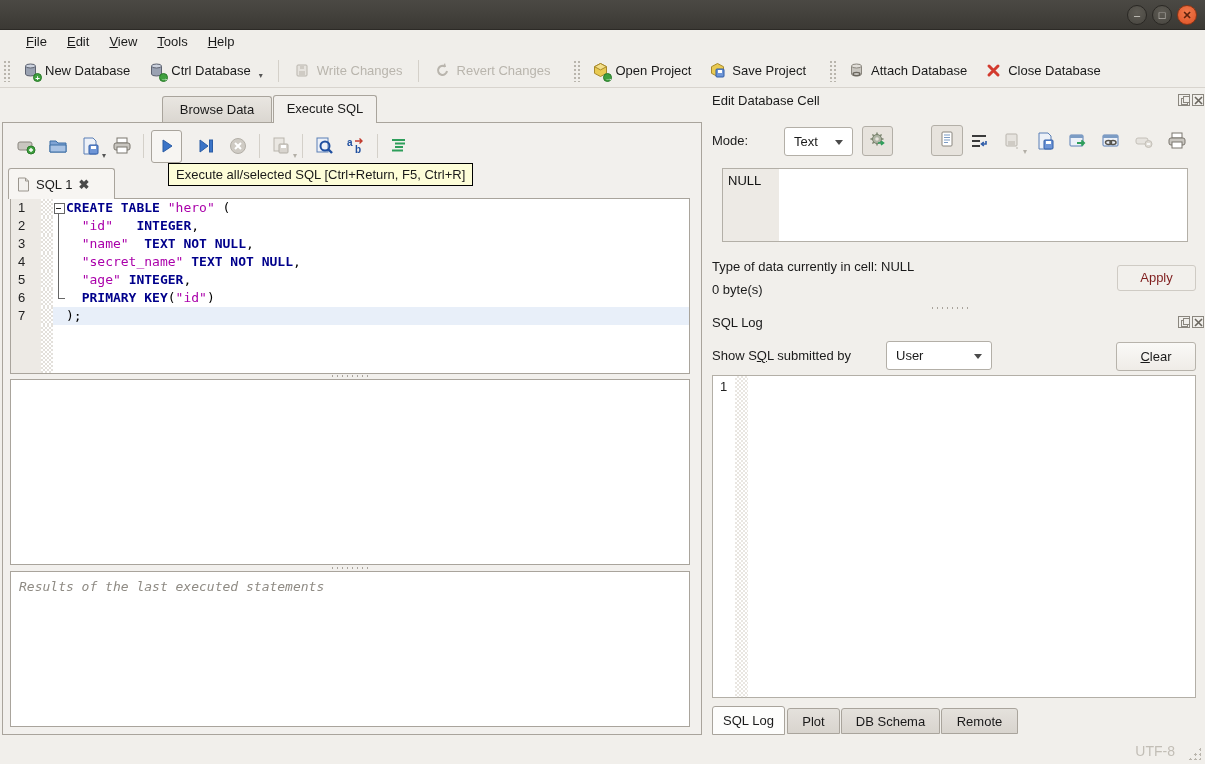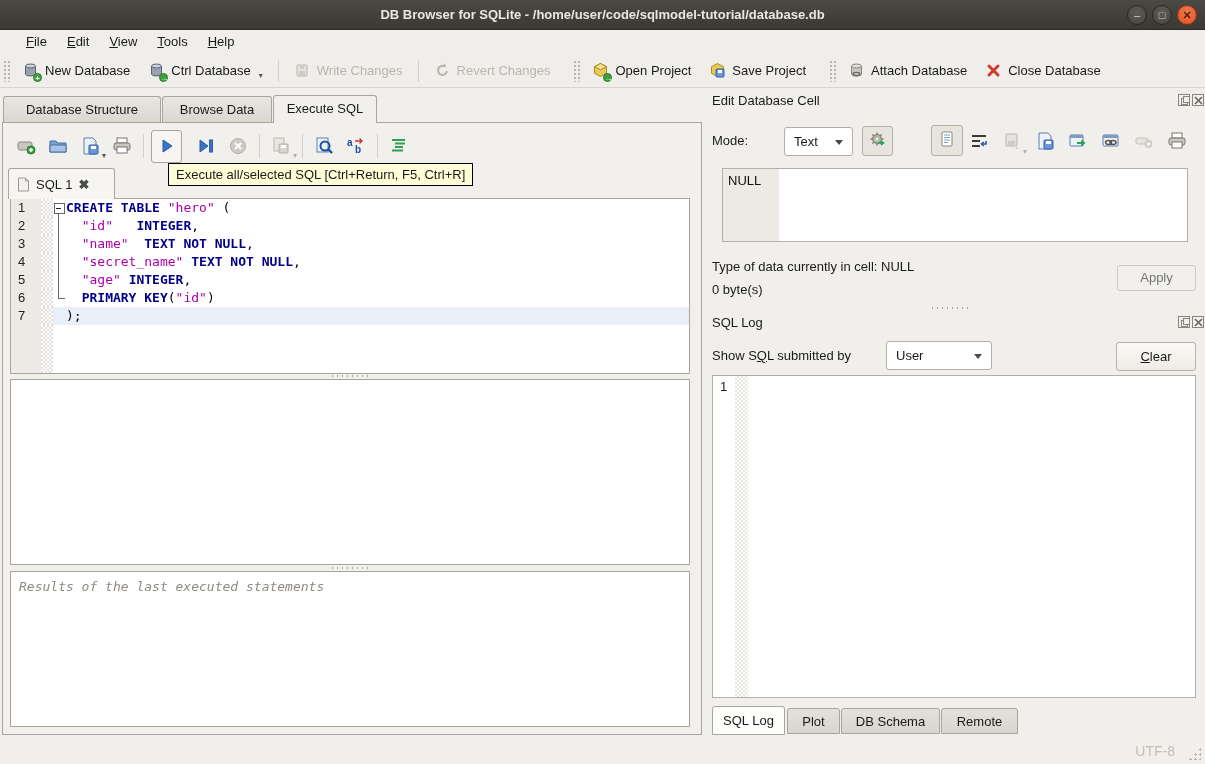--- a/index.html
+++ b/index.html
@@ -99,21 +99,21 @@
   .dock-ic.float::before { content:""; position:absolute; left:2px; top:3px; width:5px; height:5px; border:1px solid #8A867E; }
   .dock-ic.float::after { content:""; position:absolute; left:4px; top:1px; width:5px; height:5px; border:1px solid #8A867E; background:#F1EFEB; }
   .dock-ic.close svg { position:absolute; left:1px; top:1px; }
 
   .combo { position:absolute; background:#fff; border:1px solid #B3AFA7; border-radius:3px; height:29px;
            line-height:27px; padding-left:9px; }
   .combo::after { content:""; position:absolute; right:9px; top:12px; border-left:4px solid transparent;
                   border-right:4px solid transparent; border-top:5px solid #4a4a4a; }
   .btn { position:absolute; border:1px solid #B7B3AB; border-radius:3px; text-align:center;
          background:linear-gradient(#FAF9F7,#EFECE7); }
-  .btn.disabled { color:#737373; border-color:#CFCBC4; background:#F2F0EC; }
+  .btn.disabled { color:#7f1d1d; border-color:#CFCBC4; background:#F2F0EC; }
   .iconbtn { position:absolute; width:32px; height:31px; display:flex; align-items:center; justify-content:center; border-radius:3px; }
   .iconbtn.pressed { border:1px solid #B3AFA7; background:#E7E3DD; }
   .flaticon { position:absolute; width:26px; height:26px; display:flex; align-items:center; justify-content:center; }
 
   #cellbox { position:absolute; left:722px; top:168px; width:466px; height:74px; background:#fff;
              border:1px solid #B3AFA7; display:flex; }
   #cellbox .strip { width:56px; background:#EDEAE5; padding:4px 0 0 5px; color:#111; }
 
   #logbox { position:absolute; left:712px; top:375px; width:484px; height:323px; background:#fff;
             border:1px solid #B3AFA7; display:flex; }
@@ -133,21 +133,20 @@
           background-image:radial-gradient(circle,#B9B5AD 1px,transparent 1.2px); background-size:5px 5px;
           clip-path:polygon(100% 0,100% 100%,0 100%); }
   .u { text-decoration:underline; }
 </style>
 </head>
 <body>
 
 <div id="app">
 
   <div id="titlebar">
-    <span class="title">DB Browser for SQLite - /home/user/code/sqlmodel-tutorial/database.db</span>
     <span class="winbtns">
       <span class="winbtn">–</span>
       <span class="winbtn">□</span>
       <span class="winbtn close">✕</span>
     </span>
   </div>
 
   <div id="menubar">
     <span class="menu-item">File</span>
     <span class="menu-item">Edit</span>
@@ -235,21 +234,20 @@
     <span class="tb-btn">
       <span class="icon16">
         <svg width="17" height="17" viewBox="0 0 17 17">
             <path d="M4 4 L13 13 M13 4 L4 13" stroke="#D23A2E" stroke-width="3" stroke-linecap="round"></path>
           </svg>
       </span>
       <span>Close Database</span>
     </span>
   </div>
 
-  <span class="main-tab" style="left:3px; width:158px;">Database Structure</span>
   <span class="main-tab" style="left:162px; width:110px;">Browse Data</span>
   <span class="main-tab active" style="left:273px; width:104px;">Execute SQL</span>
 
   <div id="leftframe"></div>
 
   <div id="sqltoolbar">
     <span class="sicon">
       <svg width="20" height="20" viewBox="0 0 20 20">
           <rect x="2" y="6" width="14" height="8" rx="2" fill="#C9C6C0" stroke="#8A867E"></rect>
           <circle cx="15" cy="14" r="4" fill="#3FA03F" stroke="#2a7a2a"></circle>

